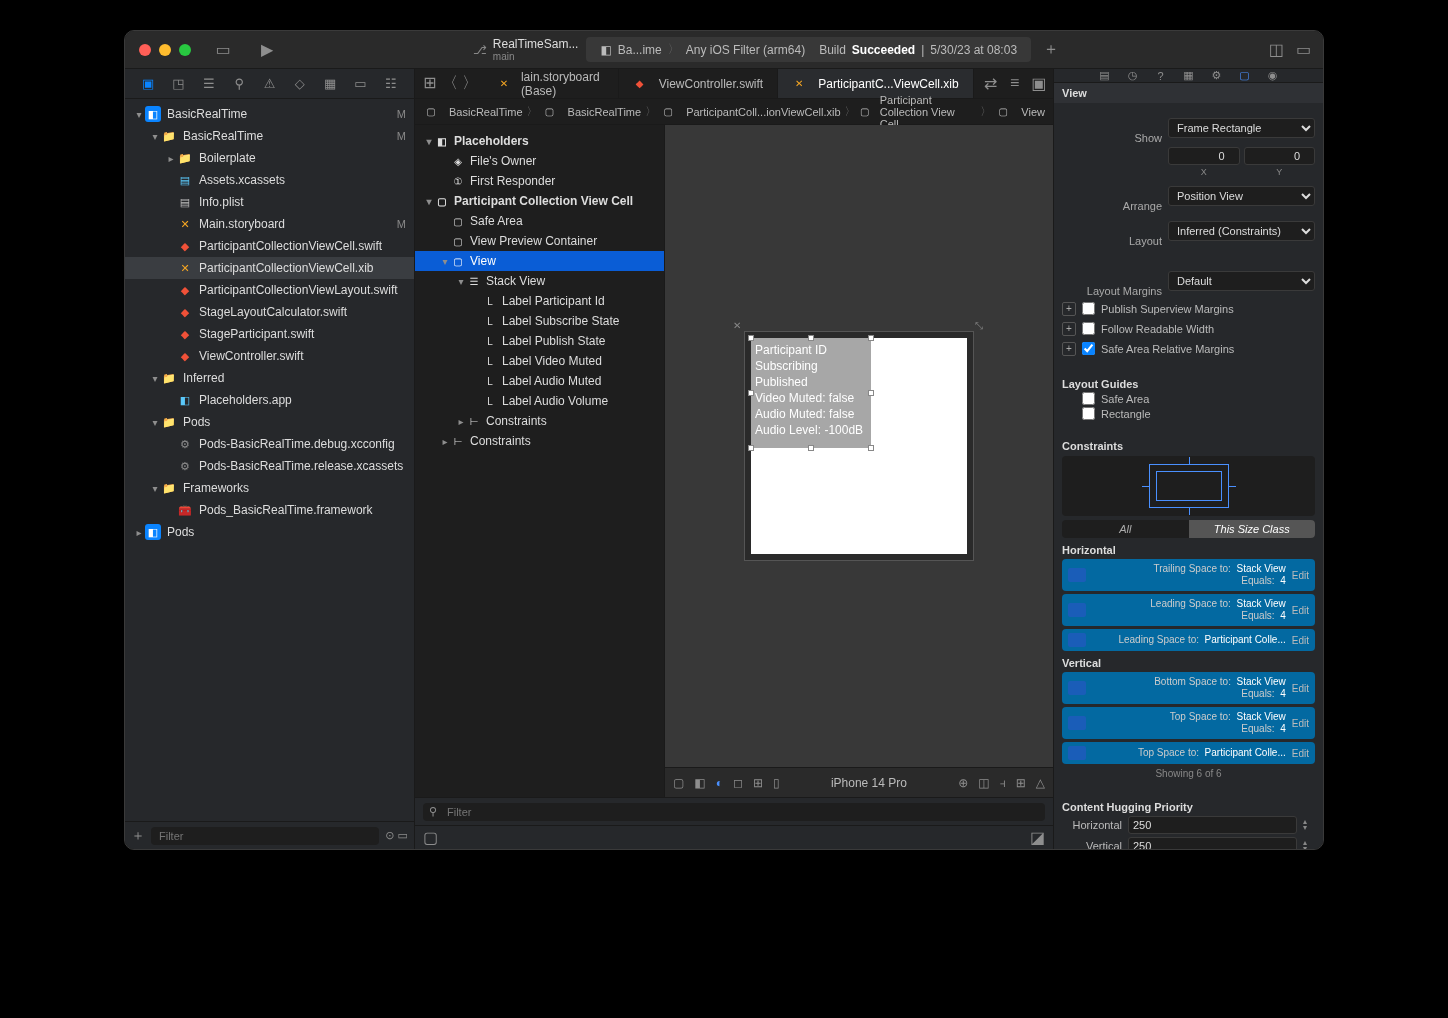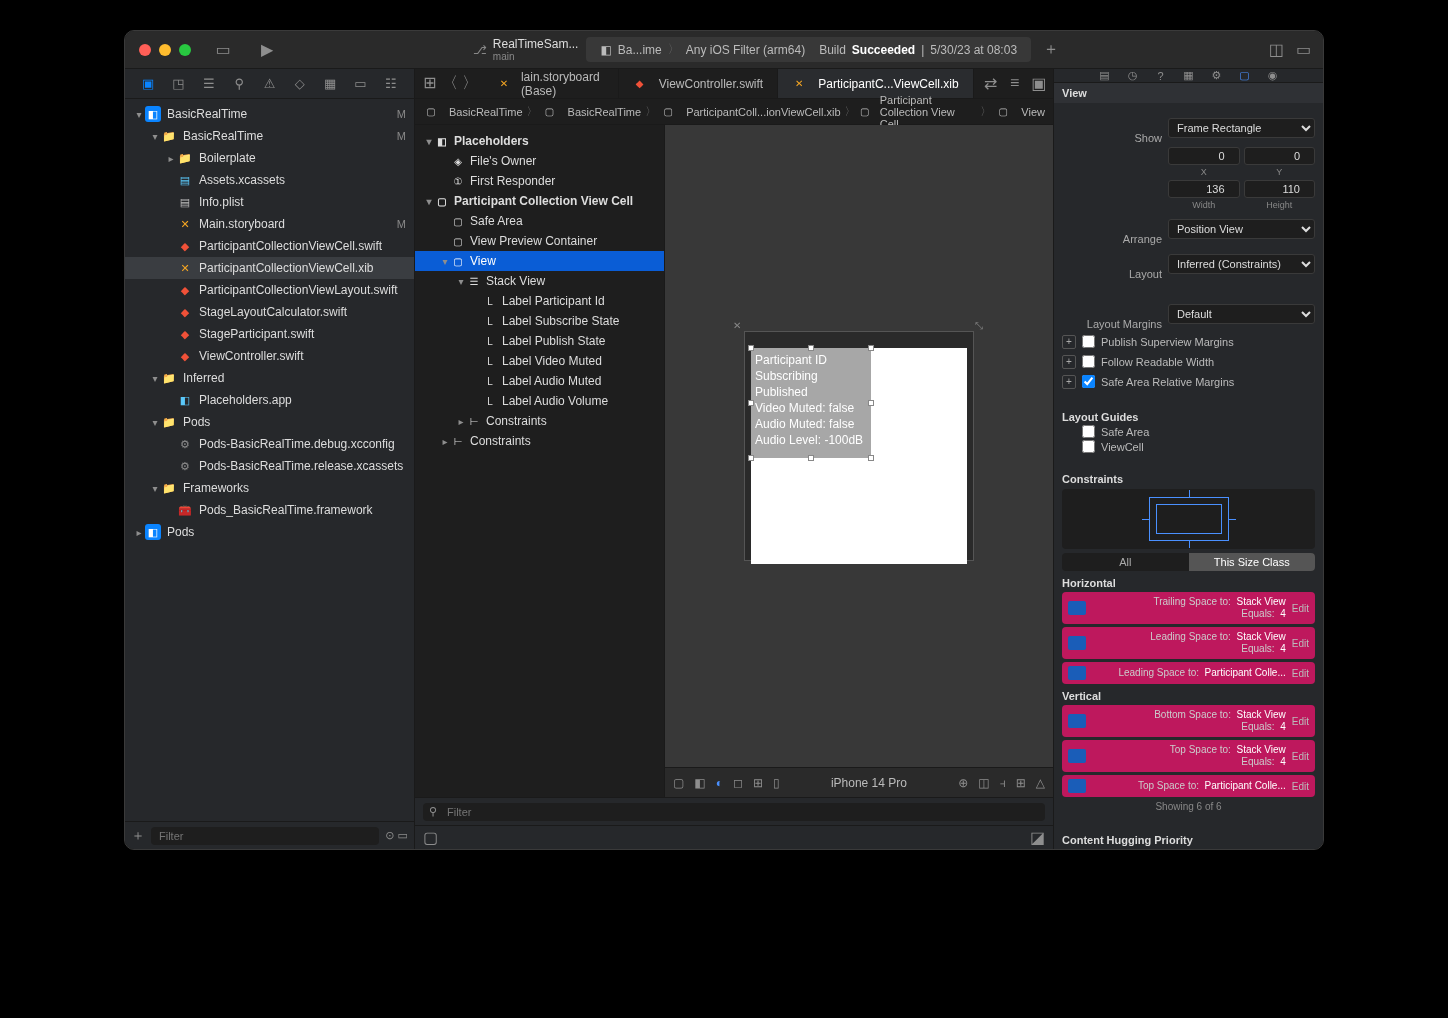--- a/index.html
+++ b/index.html
@@ -64,21 +64,21 @@
 .jumpbar .sep { color: #666; }
 
 .editor-split { flex: 1; display: flex; min-height: 0; }
 .outline { width: 250px; border-right: 1px solid #1a1a1a; overflow: auto; padding: 6px 0; font-size: 12px; color: #ddd; }
 .outline .orow { display: flex; align-items: center; height: 20px; cursor: pointer; }
 .outline .orow.sel { background: #0a5dd6; color: #fff; }
 .outline .oicon { width: 14px; height: 14px; margin-right: 5px; display: inline-flex; align-items: center; justify-content: center; font-size: 10px; }
 .canvas-wrap { flex: 1; background: #383838; display: flex; flex-direction: column; position: relative; }
 .canvas { flex: 1; display: flex; align-items: center; justify-content: center; position: relative; }
 .cell-frame { width: 230px; height: 230px; background: #2a2a2a; border: 1px solid #555; position: relative; padding: 6px; }
-.cell-inner { width: 100%; height: 100%; background: #fff; position: relative; margin-top: 10px; }
+.cell-inner { width: 100%; height: 100%; background: #fff; position: relative; }
 .overlay-sel { position: absolute; top: 0; left: 0; width: 120px; height: 110px; background: rgba(120,120,120,.65); }
 .overlay-sel .handle { width: 6px; height: 6px; background: #fff; border: 1px solid #888; position: absolute; }
 .overlay-sel .h-tl { top: -3px; left: -3px; }
 .overlay-sel .h-tr { top: -3px; right: -3px; }
 .overlay-sel .h-bl { bottom: -3px; left: -3px; }
 .overlay-sel .h-br { bottom: -3px; right: -3px; }
 .overlay-sel .h-tm { top: -3px; left: 50%; margin-left: -3px; }
 .overlay-sel .h-bm { bottom: -3px; left: 50%; margin-left: -3px; }
 .overlay-sel .h-ml { left: -3px; top: 50%; margin-top: -3px; }
 .overlay-sel .h-mr { right: -3px; top: 50%; margin-top: -3px; }
@@ -111,24 +111,24 @@
 .xy-pair .cell input { width: 100%; text-align: right; background: #1e1e1e; border: 1px solid #3a3a3a; border-radius: 3px; color: #ddd; padding: 2px 14px 2px 4px; font-size: 11px; }
 .xy-pair .cell .sub { font-size: 9px; color: #888; margin-top: 2px; }
 .chk { display: flex; align-items: center; gap: 6px; margin: 2px 0; }
 .chk input { accent-color: #0a84ff; }
 .plus-btn { width: 14px; height: 14px; border: 1px solid #555; border-radius: 2px; color: #aaa; display: inline-flex; align-items: center; justify-content: center; font-size: 10px; cursor: pointer; }
 .constraints-vis { height: 60px; background: #1e1e1e; border-radius: 4px; margin: 4px 0; display: flex; align-items: center; justify-content: center; position: relative; }
 .constraints-vis .outer { width: 80px; height: 44px; border: 1px solid #4a90ff; position: relative; }
 .constraints-vis .inner { position: absolute; top: 6px; left: 6px; right: 6px; bottom: 6px; border: 1px solid #4a90ff; }
 .constraints-vis .line { position: absolute; background: #4a90ff; }
 .seg { display: flex; background: #1e1e1e; border-radius: 4px; overflow: hidden; margin: 4px 0; }
-.seg div { flex: 1; text-align: center; padding: 3px 0; cursor: pointer; color: #aaa; font-size: 11px; }
+.seg div { flex: 1; text-align: center; padding: 3px 0; cursor: pointer; color: #aaa; font-size: 11px; font-style: italic; }
 .seg div.active { background: #555; color: #fff; }
 .cgroup-h { font-weight: 600; color: #ddd; margin: 6px 0 2px; }
-.constraint-card { background: #be185d; border-radius: 4px; padding: 4px 6px; margin: 3px 0; display: flex; align-items: center; gap: 6px; }
+.constraint-card { background: #0369a1; border-radius: 4px; padding: 4px 6px; margin: 3px 0; display: flex; align-items: center; gap: 6px; }
 .constraint-card .cicon { width: 18px; height: 14px; background: #1a5db8; border-radius: 2px; }
 .constraint-card .ctext { flex: 1; font-size: 10px; line-height: 12px; }
 .constraint-card .ctext .c1 { text-align: right; color: #ccc; }
 .constraint-card .ctext .c1 span { color: #fff; }
 .constraint-card .edit { color: #bbb; font-size: 10px; cursor: pointer; }
 .showing { text-align: center; color: #888; font-size: 10px; margin: 4px 0; }
 .prio-row { display: flex; align-items: center; gap: 6px; margin: 3px 0; }
 .prio-row .lbl { width: 60px; text-align: right; }
 .prio-row input { flex: 1; background: #1e1e1e; border: 1px solid #3a3a3a; border-radius: 3px; color: #ddd; padding: 2px 4px; font-size: 11px; }
 .stepper-arrows { width: 12px; color: #888; font-size: 8px; line-height: 6px; }
@@ -494,33 +494,20 @@
                 <input value="0" style="">
                 <div class="sub">X</div>
               </div>
             <div class="cell">
                 <input value="0" style="">
                 <div class="sub">Y</div>
               </div>
           </div>
         </div>
         <div class="insp-row">
-          <div class="lbl"></div>
-          <div class="xy-pair">
-            <div class="cell">
-                <input value="136" style="">
-                <div class="sub">Width</div>
-              </div>
-            <div class="cell">
-                <input value="110" style="">
-                <div class="sub">Height</div>
-              </div>
-          </div>
-        </div>
-        <div class="insp-row">
           <div class="lbl">Arrange</div>
           <select><option>Position View</option></select>
         </div>
         <div class="insp-row">
           <div class="lbl">Layout</div>
           <select><option>Inferred (Constraints)</option></select>
         </div>
       </div>
       <div class="insp-section">
         <div class="insp-row">
@@ -550,21 +537,21 @@
           </div>
       </div>
       <div class="insp-section">
         <div class="cgroup-h">Layout Guides</div>
         <div class="chk" style="margin-left:20px;">
             <input type="checkbox" style="">
             <span>Safe Area</span>
           </div>
         <div class="chk" style="margin-left:20px;">
             <input type="checkbox" style="">
-            <span>ViewCell</span>
+            <span>Rectangle</span>
           </div>
       </div>
       <div class="insp-section">
         <div class="cgroup-h">Constraints</div>
         <div class="constraints-vis">
           <div class="outer">
               <div class="inner"></div>
             <div class="line" style="top:-8px;left:50%;width:1px;height:8px;"></div>
             <div class="line" style="bottom:-8px;left:50%;width:1px;height:8px;"></div>
             <div class="line" style="left:-8px;top:50%;height:1px;width:8px;"></div>

